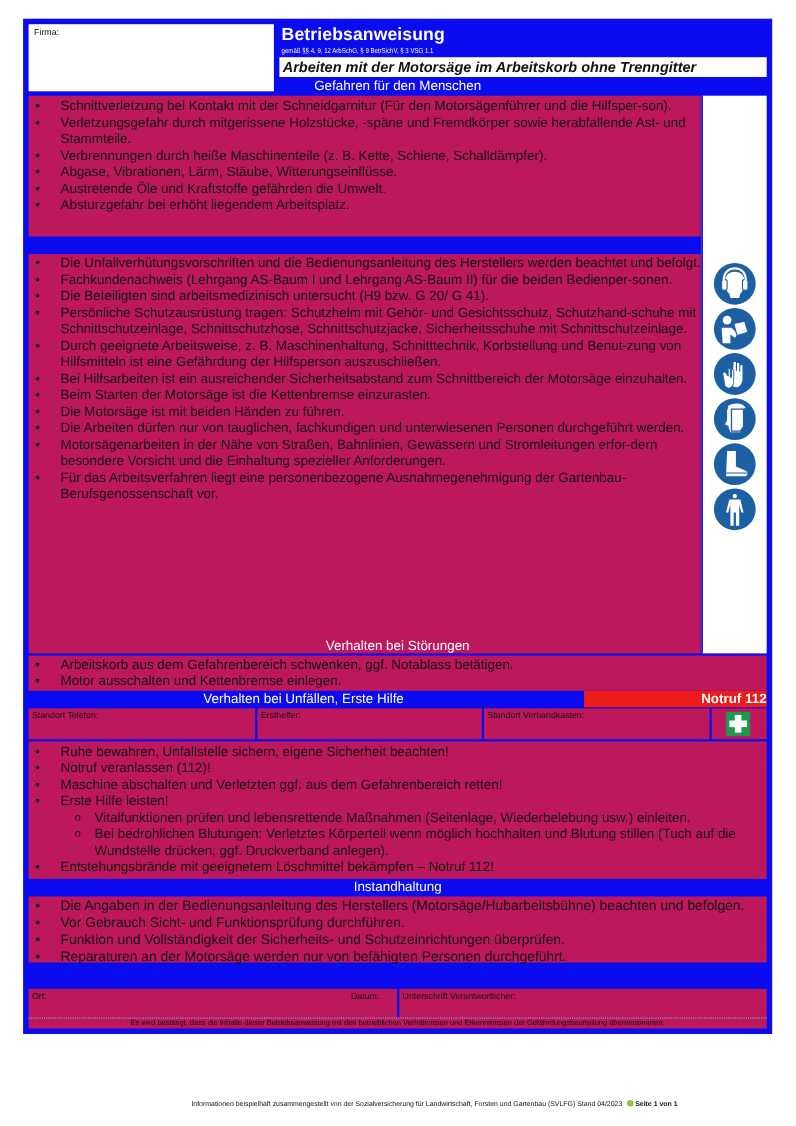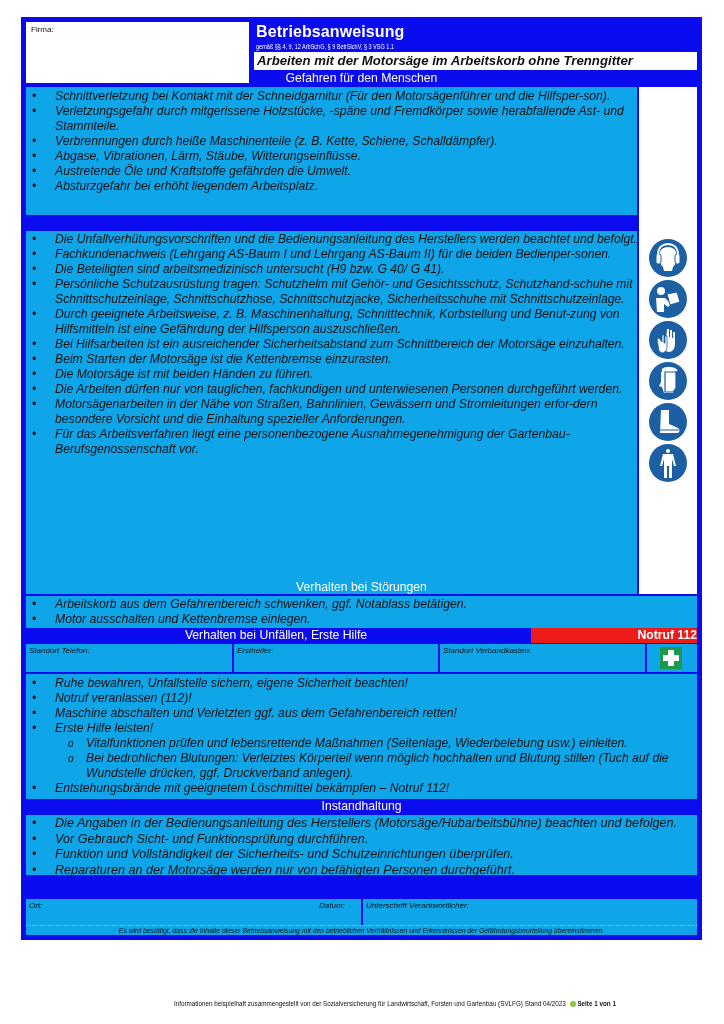--- a/index.html
+++ b/index.html
@@ -1,19 +1,19 @@
 <!DOCTYPE html>
 <html><head>
 <meta charset="utf-8">
 <style>
   html, body { margin: 0; padding: 0; background: #ffffff; }
   body { width: 724px; height: 1024px; position: relative; overflow: hidden; font-family: "Liberation Sans", sans-serif; color: #111; }
   .sheet { position: absolute; left: 21px; top: 17px; width: 681px; height: 923px; background: #0b0bf0; box-sizing: border-box; }
   .abs { position: absolute; box-sizing: border-box; }
-  .white { background: #0ea5e9; font-style: italic; }
+  .white { background: #be185d; }
   
   .firma-box { left: 5px; top: 5px; width: 223px; height: 61px; background: #fff; font-size: 8px; padding: 3px 5px; }
   .doc-title { left: 235px; top: 6px; color: #fff; font-weight: bold; font-size: 16px; letter-spacing: 0.1px; }
   .doc-legal { left: 235px; top: 26px; color: #fff; font-size: 6.5px; transform: scaleX(0.85); transform-origin: left; white-space: nowrap; }
   .doc-subject { left: 233px; top: 35px; width: 443px; height: 18px; background: #fff; font-weight: bold; font-size: 13.2px; padding: 1px 3px; white-space: nowrap; font-style: italic; }
   .sec-head { color: #fff; font-weight: normal; font-size: 12.2px; text-align: center; line-height: 14px; }
   .list { list-style: none; margin: 0; padding: 0; font-size: 12.2px; line-height: 15px; }
   .list li { position: relative; padding-left: 29px; }
   .list li::before { content: "\2022"; position: absolute; left: 6px; top: 0; }
   .list li.sub { padding-left: 60px; }
@@ -93,21 +93,21 @@
         <li>Austretende Öle und Kraftstoffe gefährden die Umwelt.</li>
         <li>Absturzgefahr bei erhöht liegendem Arbeitsplatz.</li>
       </ul>
   </div>
 
 
   <div class="abs white" style="left:5px;top:214px;width:611px;height:363px;padding-top:1px;">
     <ul class="list" id="list-schutz">
         <li>Die Unfallverhütungsvorschriften und die Bedienungsanleitung des Herstellers werden beachtet und befolgt.</li>
         <li>Fachkundenachweis (Lehrgang AS-Baum I und Lehrgang AS-Baum II) für die beiden Bedienper-sonen.</li>
-        <li>Die Beteiligten sind arbeitsmedizinisch untersucht (H9 bzw. G 40/ G 41).</li>
+        <li>Die Beteiligten sind arbeitsmedizinisch untersucht (H9 bzw. G 20/ G 41).</li>
         <li>Persönliche Schutzausrüstung tragen: Schutzhelm mit Gehör- und Gesichtsschutz, Schutzhand-schuhe mit Schnittschutzeinlage, Schnittschutzhose, Schnittschutzjacke, Sicherheitsschuhe mit Schnittschutzeinlage.</li>
         <li>Durch geeignete Arbeitsweise, z. B. Maschinenhaltung, Schnitttechnik, Korbstellung und Benut-zung von Hilfsmitteln ist eine Gefährdung der Hilfsperson auszuschließen.</li>
         <li>Bei Hilfsarbeiten ist ein ausreichender Sicherheitsabstand zum Schnittbereich der Motorsäge einzuhalten.</li>
         <li>Beim Starten der Motorsäge ist die Kettenbremse einzurasten.</li>
         <li>Die Motorsäge ist mit beiden Händen zu führen.</li>
         <li>Die Arbeiten dürfen nur von tauglichen, fachkundigen und unterwiesenen Personen durchgeführt werden.</li>
         <li>Motorsägenarbeiten in der Nähe von Straßen, Bahnlinien, Gewässern und Stromleitungen erfor-dern besondere Vorsicht und die Einhaltung spezieller Anforderungen.</li>
         <li>Für das Arbeitsverfahren liegt eine personenbezogene Ausnahmegenehmigung der Gartenbau-Berufsgenossenschaft vor.</li>
       </ul>
   </div>

